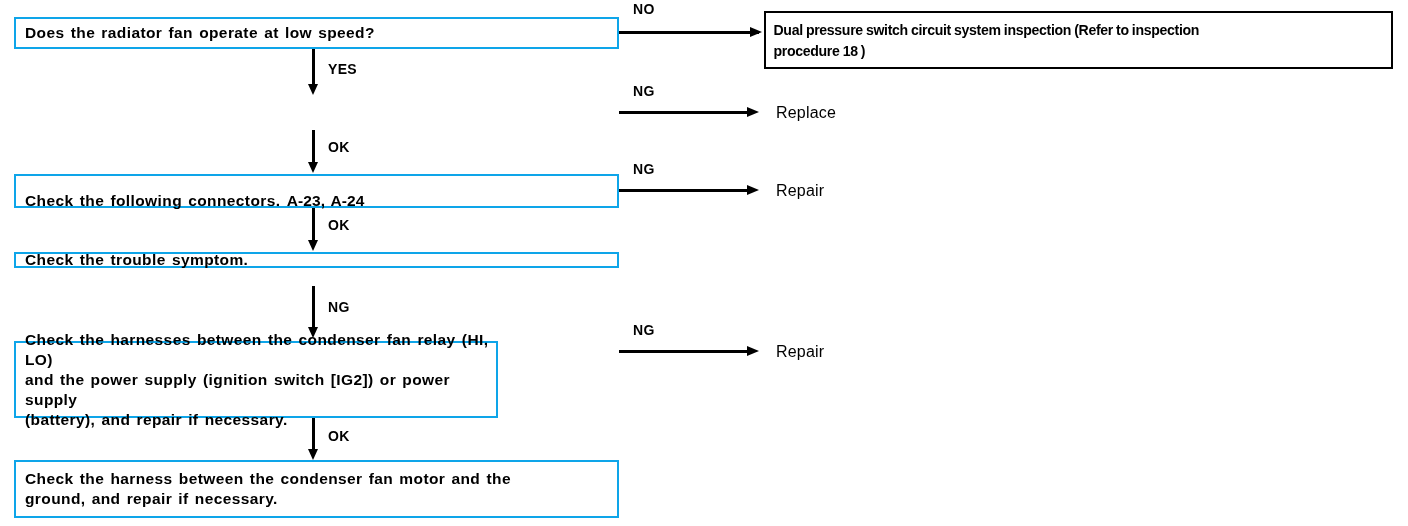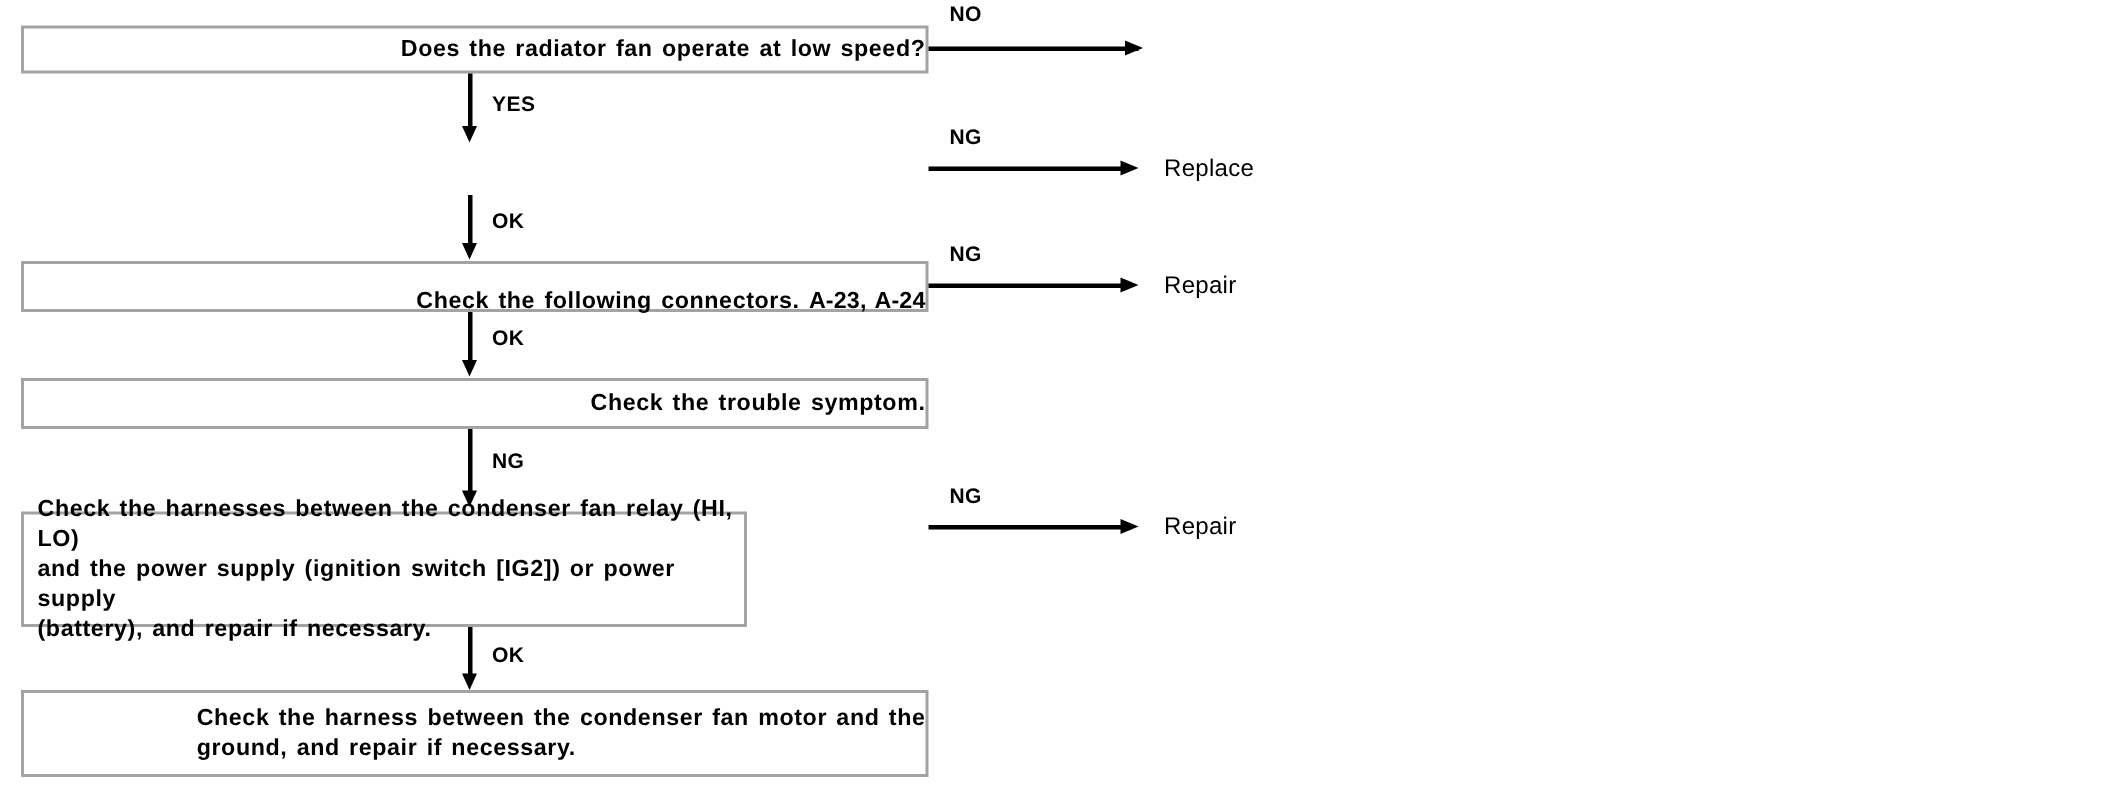--- a/index.html
+++ b/index.html
@@ -18,25 +18,24 @@
     position: relative;
     width: 1408px;
     height: 526px;
     background: #ffffff;
   }
 
   
   .box {
     position: absolute;
     box-sizing: border-box;
-    border: 2px solid #a3a3a3;
+    border: 2px solid #0ea5e9;
     background: #fff;
     display: flex;
     align-items: center;
-    justify-content: flex-end;
   }
   .box-text {
     font-weight: bold;
     font-size: 15.5px;
     line-height: 20px;
     letter-spacing: 0.4px;
     word-spacing: 1.5px;
     padding: 0 0 0 9px;
     white-space: pre-line;
   }
@@ -118,20 +117,24 @@
 <div id="canvas">
 
   <div class="box" style="left:14px; top:17px; width:605px; height:32px;">
     <div class="box-text">Does the radiator fan operate at low speed?</div>
   </div>
 
   <div class="hline" style="left:619px; top:31px; width:140px;"></div>
   <div class="arrow-right" style="left:750px; top:27px;"></div>
   <div class="edge-label" style="left:633px; top:1px;">NO</div>
 
+  <div class="ref-box" style="left:764px; top:11px; width:629px; height:58px;">
+    <div class="ref-text">Dual pressure switch circuit system inspection (Refer to inspection
+procedure 18 )</div>
+  </div>
 
   <div class="vline" style="left:312px; top:49px; height:36px;"></div>
   <div class="arrow-down" style="left:308px; top:84px;"></div>
   <div class="edge-label" style="left:328px; top:61px;">YES</div>
 
 
   <div class="hline" style="left:619px; top:111px; width:135px;"></div>
   <div class="arrow-right" style="left:747px; top:107px;"></div>
   <div class="edge-label" style="left:633px; top:83px;">NG</div>
   <div class="result-label" style="left:776px; top:104px;">Replace</div>
@@ -148,21 +151,21 @@
 
   <div class="hline" style="left:619px; top:189px; width:135px;"></div>
   <div class="arrow-right" style="left:747px; top:185px;"></div>
   <div class="edge-label" style="left:633px; top:161px;">NG</div>
   <div class="result-label" style="left:776px; top:182px;">Repair</div>
 
   <div class="vline" style="left:312px; top:208px; height:34px;"></div>
   <div class="arrow-down" style="left:308px; top:240px;"></div>
   <div class="edge-label" style="left:328px; top:217px;">OK</div>
 
-  <div class="box" style="left:14px; top:252px; width:605px; height:34px;">
+  <div class="box" style="left:14px; top:252px; width:605px; height:16px;">
     <div class="box-text">Check the trouble symptom.</div>
   </div>
 
   <div class="vline" style="left:312px; top:286px; height:43px;"></div>
   <div class="arrow-down" style="left:308px; top:327px;"></div>
   <div class="edge-label" style="left:328px; top:299px;">NG</div>
 
   <div class="box" style="left:14px; top:341px; width:484px; height:77px;">
     <div class="box-text">Check the harnesses between the condenser fan relay (HI, LO)
 and the power supply (ignition switch [IG2]) or power supply

